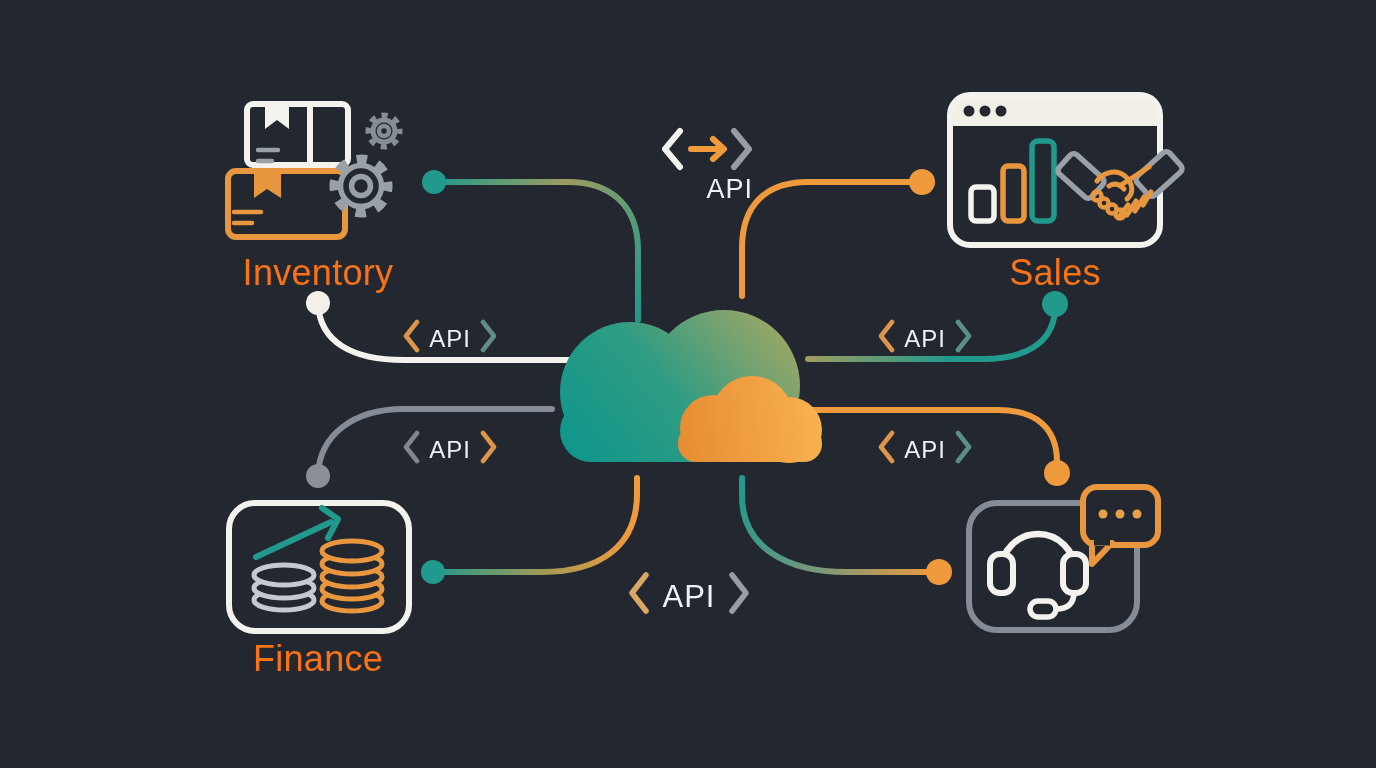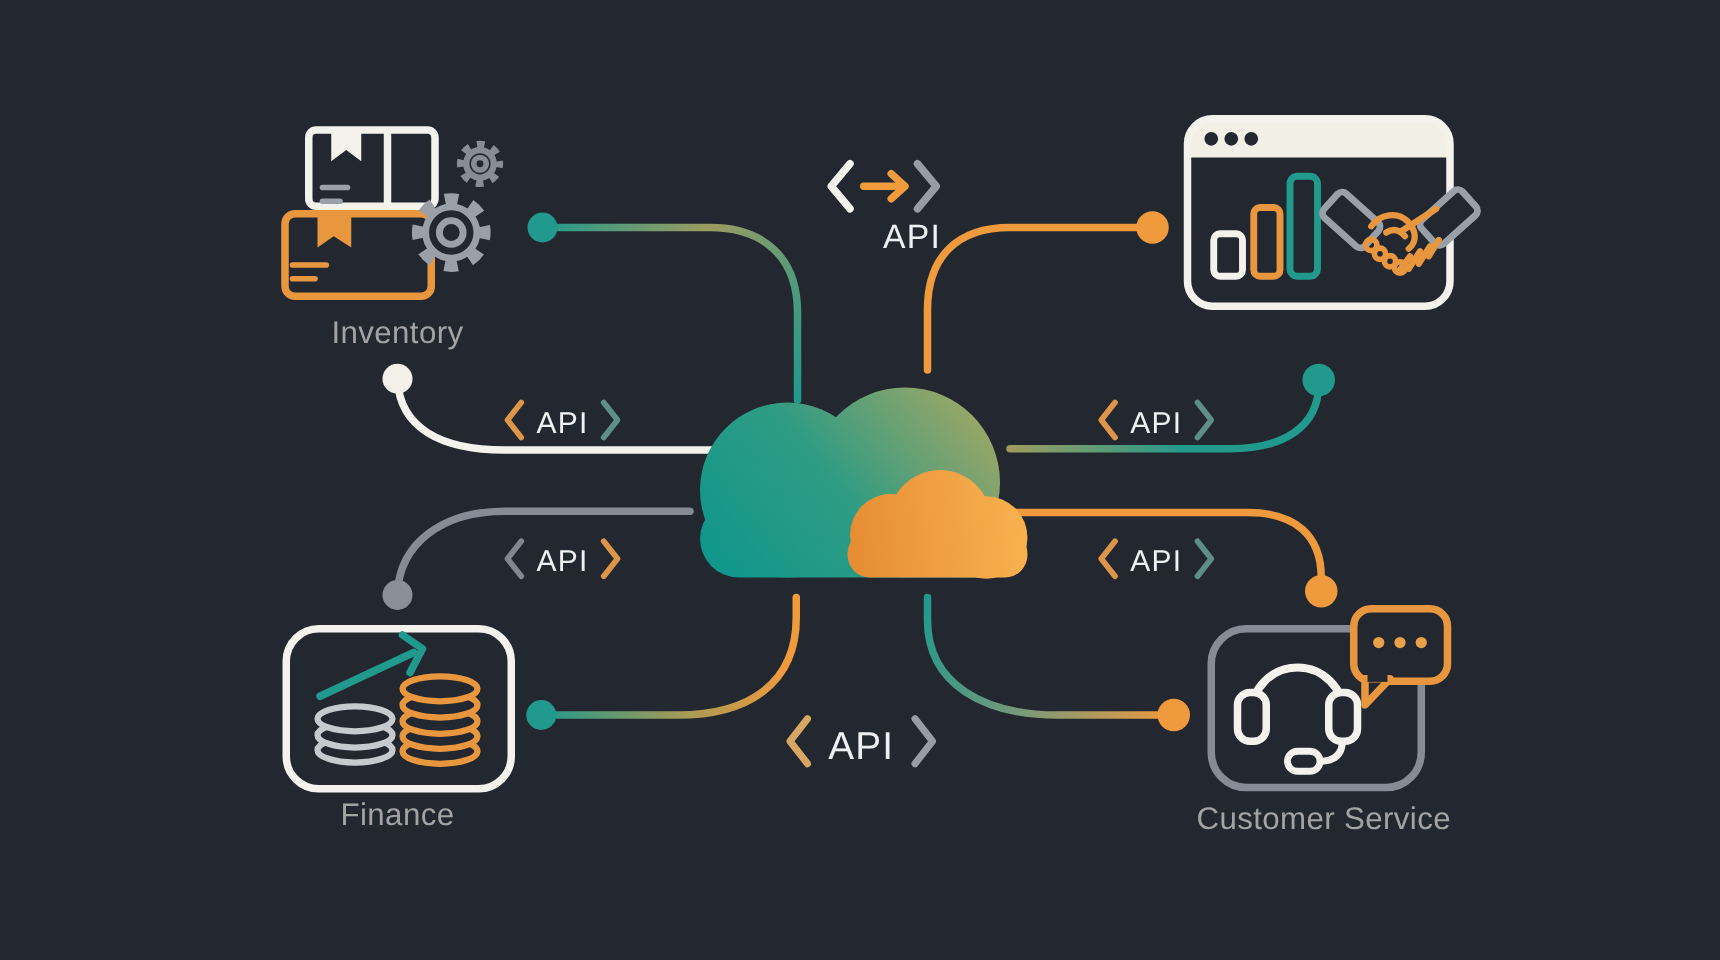--- a/index.html
+++ b/index.html
@@ -4,21 +4,21 @@
 <style>
   html,body { margin:0; padding:0; background:#1b1f26; }
   .canvas {
     position:relative; width:1376px; height:768px; overflow:hidden;
     background:#232830;
     font-family:"Liberation Sans", sans-serif;
   }
   svg.layer { position:absolute; left:0; top:0; }
   .node-label {
     position:absolute; width:300px; text-align:center;
-    color:#a3a3a3; font-size:25px; letter-spacing:.3px;
+    color:#f97316; font-size:36px; letter-spacing:.3px;
   }
   .api {
     position:absolute; display:flex; align-items:flex-end; justify-content:center;
     gap:8px; color:#eef0f2;
   }
   .api .txt { font-size:24px; letter-spacing:1px; }
   .api-bottom { gap:12px; }
   .api-bottom .txt { font-size:31px; }
   .api-top { flex-direction:column; gap:3px; }
   .api-top .txt { font-size:27px; }
@@ -194,22 +194,22 @@
         <g fill="#e9a04a">
           <circle cx="1103" cy="514" r="4.5"></circle>
             <circle cx="1120" cy="514" r="4.5"></circle>
             <circle cx="1137" cy="514" r="4.5"></circle>
         </g>
       </g>
     </g>
   </svg>
 
   <div class="node-label" style="left:168px; top:252px;">Inventory</div>
+  <div class="node-label" style="left:905px; top:252px;">Sales</div>
   <div class="node-label" style="left:168px; top:638px;">Finance</div>
-  <div class="node-label" style="left:909px; top:641px;">Customer Service</div>
 
   <div class="api api-top" style="left:623px; top:127px; width:130px;">
     <svg class="chev" width="92" height="44" viewBox="0 0 92 44">
       <g fill="none" stroke-linecap="round" stroke-linejoin="round" stroke-width="6">
         <polyline points="19,4 4,22 19,40" stroke="#f4f2ec"></polyline>
         <line x1="30" y1="22" x2="60" y2="22" stroke="#f09b3c"></line>
         <polyline points="52,12 63,22 52,32" stroke="#f09b3c"></polyline>
         <polyline points="73,4 88,22 73,40" stroke="#989da5"></polyline>
       </g>
     </svg>

